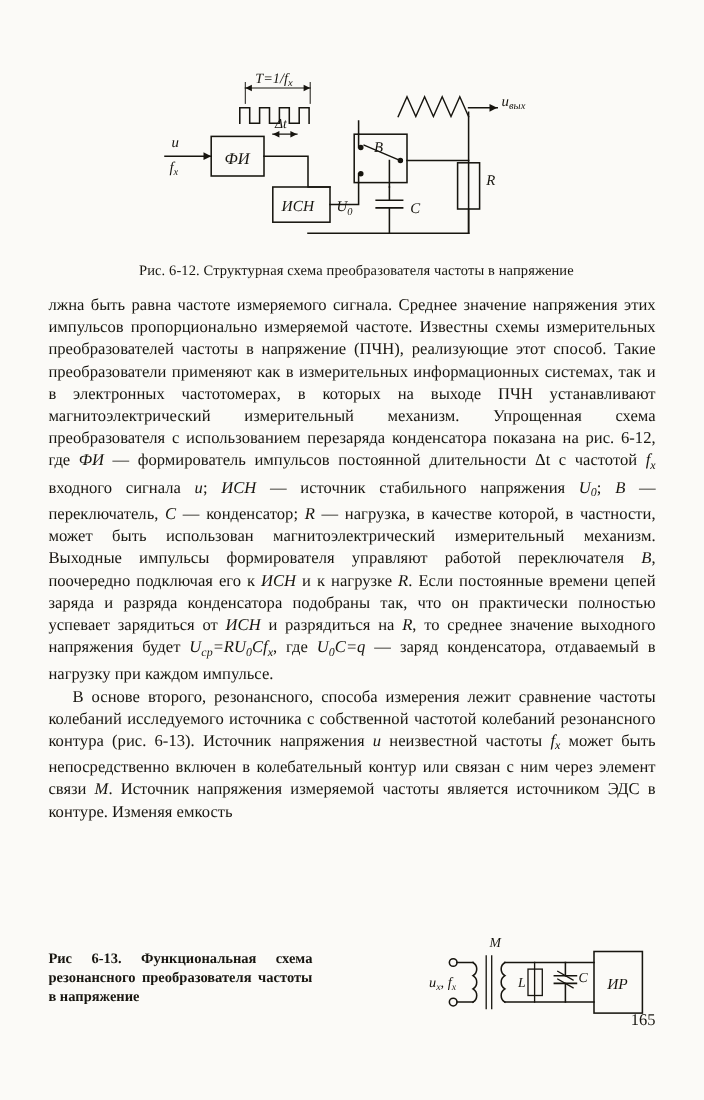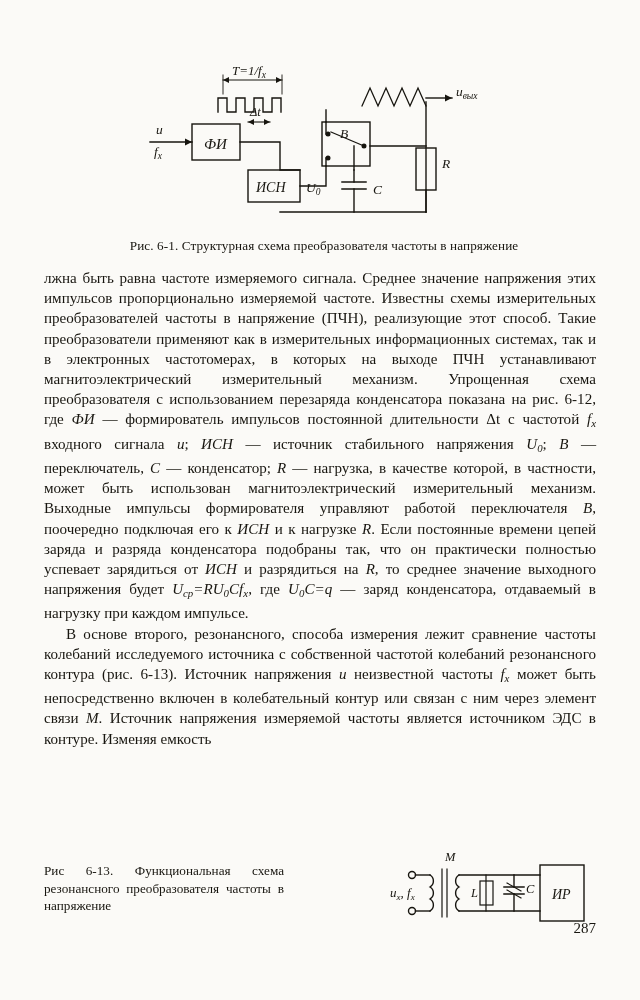--- a/index.html
+++ b/index.html
@@ -65,20 +65,21 @@
   }
   
   .caption2 {
     position: absolute;
     left: 44px;
     top: 862px;
     width: 240px;
     font-size: 13.2px;
     line-height: 17.5px;
     text-align: justify;
+    font-weight: bold;
   }
   .fig2 {
     position: absolute;
     left: 390px;
     top: 845px;
     width: 200px;
     height: 95px;
   }
   .page-number {
     position: absolute;
@@ -158,21 +159,21 @@
         <text x="126" y="130" font-size="14" font-style="italic">ИСН</text>
         <text x="210" y="76" font-size="13.5" font-style="italic">B</text>
         <text x="176" y="130" font-size="13.5" font-style="italic">U<tspan font-size="9.5" dy="3">0</tspan></text>
         <text x="312" y="106" font-size="13.5" font-style="italic">R</text>
         <text x="243" y="132" font-size="13.5" font-style="italic">C</text>
         <text x="326" y="34" font-size="13.5" font-style="italic">u<tspan font-size="9.5" dy="3">вых</tspan></text>
       </g>
     </svg>
   </div>
 
-  <div class="caption1">Рис. 6-1. Структурная схема преобразователя частоты в напряжение</div>
+  <div class="caption1">Рис. 6-12. Структурная схема преобразователя частоты в напряжение</div>
 
   <div class="body-text">
     <p><span>лжна быть равна частоте измеряемого сигнала. Среднее значение напряжения этих импульсов пропорционально измеряемой частоте. Известны схемы измерительных преобразователей частоты в напряжение (ПЧН), реализующие этот способ. Такие преобразователи применяют как в измерительных информационных системах, так и в электронных частотомерах, в которых на выходе ПЧН устанавливают магнитоэлектрический измерительный механизм. Упрощенная схема преобразователя с использованием перезаряда конденсатора показана на рис. 6-12, где </span><span class="italic">ФИ</span><span> — формирователь импульсов постоянной длительности Δt с частотой </span><span class="italic">f</span><span class="italic sub">x</span><span> входного сигнала </span><span class="italic">u</span><span>; </span><span class="italic">ИСН</span><span> — источник стабильного напряжения </span><span class="italic">U</span><span class="italic sub">0</span><span>; </span><span class="italic">B</span><span> — переключатель, </span><span class="italic">C</span><span> — конденсатор; </span><span class="italic">R</span><span> — нагрузка, в качестве которой, в частности, может быть использован магнитоэлектрический измерительный механизм. Выходные импульсы формирователя управляют работой переключателя </span><span class="italic">B</span><span>, поочередно подключая его к </span><span class="italic">ИСН</span><span> и к нагрузке </span><span class="italic">R</span><span>. Если постоянные времени цепей заряда и разряда конденсатора подобраны так, что он практически полностью успевает зарядиться от </span><span class="italic">ИСН</span><span> и разрядиться на </span><span class="italic">R</span><span>, то среднее значение выходного напряжения будет </span><span class="italic">U</span><span class="italic sub">ср</span><span class="italic">=RU</span><span class="italic sub">0</span><span class="italic">Cf</span><span class="italic sub">x</span><span>,  где  </span><span class="italic">U</span><span class="italic sub">0</span><span class="italic">C=q</span><span> — заряд конденсатора, отдаваемый в нагрузку при каждом импульсе.</span></p>
     <p class="indent"><span>В основе второго, резонансного, способа измерения лежит сравнение частоты колебаний исследуемого источника с собственной частотой колебаний резонансного контура (рис. 6-13). Источник напряжения </span><span class="italic">u</span><span> неизвестной частоты </span><span class="italic">f</span><span class="italic sub">x</span><span> может быть непосредственно включен в колебательный контур или связан с ним через элемент связи </span><span class="italic">M</span><span>. Источник напряжения измеряемой частоты является источником ЭДС в контуре. Изменяя емкость</span></p>
   </div>
 
   <div class="caption2">Рис 6-13. Функциональная схема резонансного преобразователя частоты в напряжение</div>
 
   <div class="fig2">
     <svg width="200" height="95" viewBox="0 0 200 95" xmlns="http://www.w3.org/2000/svg">
@@ -208,14 +209,14 @@
       <g font-family="'Liberation Serif', serif" fill="#17150f">
         <text x="55" y="16" font-size="12.5" font-style="italic">M</text>
         <text x="0" y="52" font-size="13" font-style="italic">u<tspan font-size="9" dy="3">x</tspan><tspan dy="-3">, f</tspan><tspan font-size="9" dy="3">x</tspan></text>
         <text x="81" y="52" font-size="12.5" font-style="italic">L</text>
         <text x="136" y="48" font-size="12.5" font-style="italic">C</text>
         <text x="162" y="54" font-size="14" font-style="italic">ИР</text>
       </g>
     </svg>
   </div>
 
-  <div class="page-number">287</div>
+  <div class="page-number">165</div>
 </div>
 
 </body></html>

